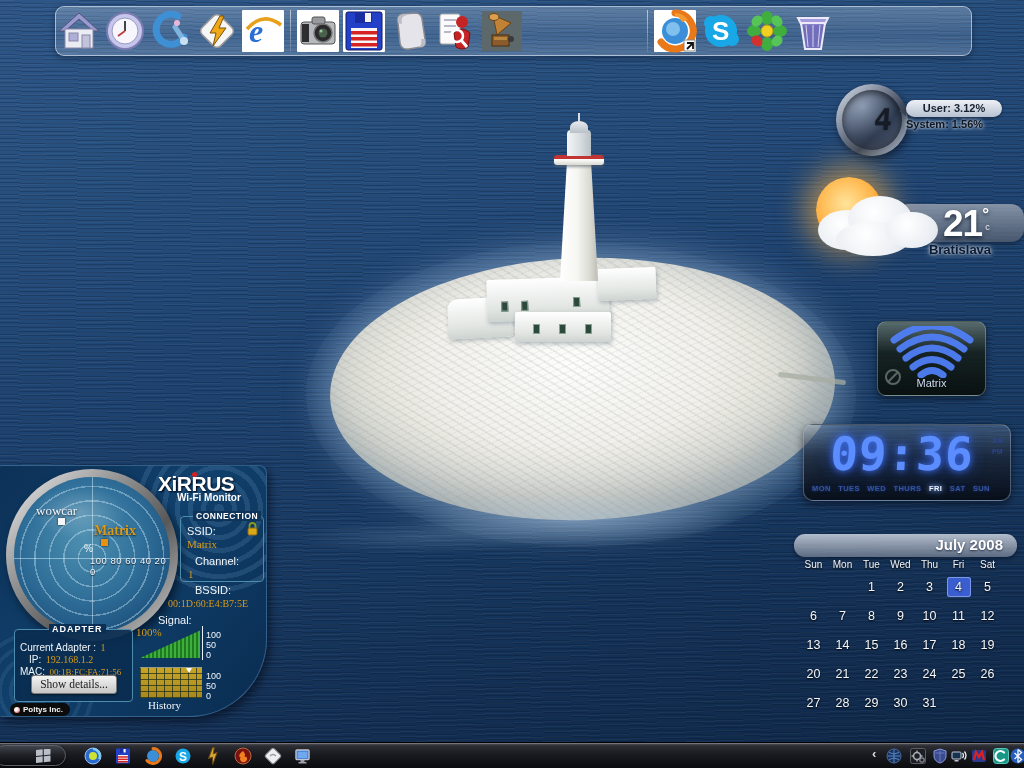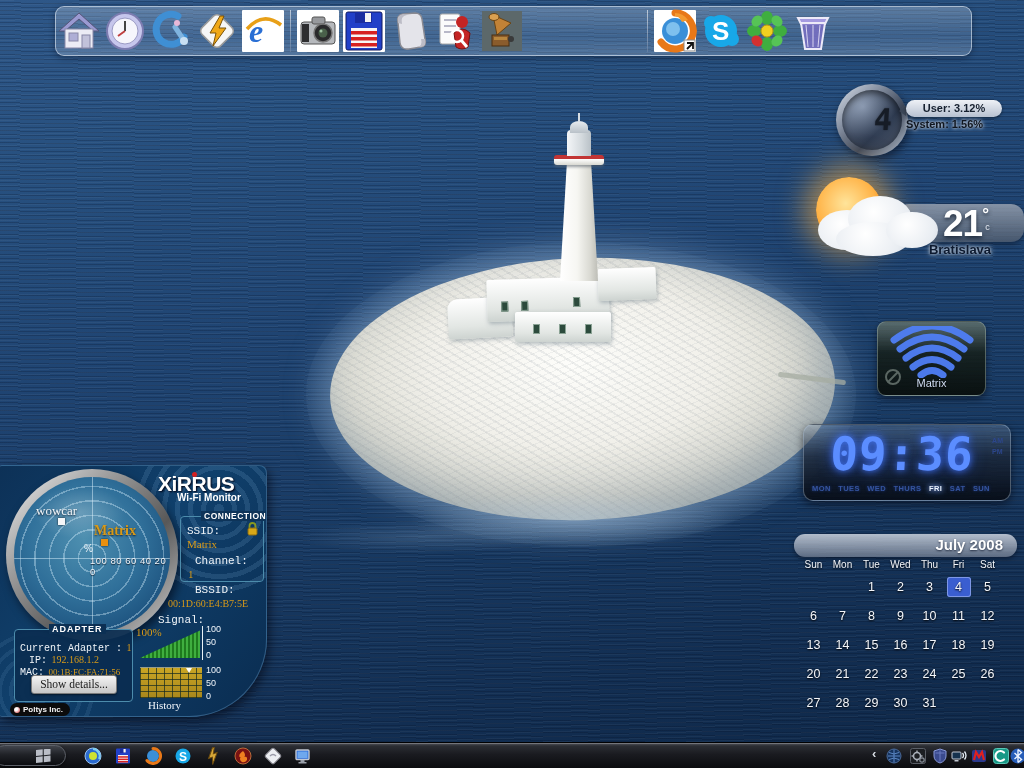--- a/index.html
+++ b/index.html
@@ -165,40 +165,40 @@
   .radar-pct { position:absolute; left:70px; top:66px; font-size:10px; color:#eef4f8; }
   .radar-axis { position:absolute; left:76px; top:78px; font-size:9.5px; letter-spacing:.5px; color:#f0f5fa; text-shadow:0 1px 1px #123; }
 
   .x-logo { position:absolute; left:158px; top:6px; font-size:21px; font-weight:bold; letter-spacing:-.5px;
     color:#fff; text-shadow:1px 1px 2px #001; z-index:3; }
   .x-logo-dot { position:absolute; left:192px; top:6px; width:5px; height:5px; border-radius:50%; background:#d42020; z-index:4; }
   .x-sub { position:absolute; left:177px; top:26px; font-size:10px; font-weight:bold; color:#fff; z-index:3; }
 
   .conn-panel { position:absolute; left:180px; top:50px; width:84px; height:66px;
     border:1px solid #4c8cac; border-radius:4px; z-index:3; }
-  .conn-title { position:absolute; left:20px; top:-6px; padding:0 3px; background:#0e3459;
+  .conn-title { position:absolute; left:12px; top:-6px; padding:0 3px; background:#0e3459;
     font-size:8.5px; font-weight:bold; letter-spacing:.5px; color:#fff; }
-  .x-label { font-family:Liberation Mono, monospace; font-size:11px; color:#f0f4f8; }
+  .x-label { font-family:Liberation Sans, sans-serif; font-size:11px; color:#f0f4f8; }
   .x-value { font-family:"Liberation Serif",serif; font-size:11px; color:#d89a18; }
   .conn-ssid-l { position:absolute; left:6px; top:8px; }
   .conn-ssid-v { position:absolute; left:6px; top:21px; }
   .conn-ch-l { position:absolute; left:6px; top:38px;padding-left:8px; }
   .conn-ch-v { position:absolute; left:7px; top:51px; }
   .lock-icon { position:absolute; right:4px; top:5px; }
 
   .bssid-l { position:absolute; left:195px; top:118px; z-index:3; }
   .bssid-v { position:absolute; left:168px; top:132px; font-size:10px !important; z-index:3; }
   .signal-l { position:absolute; left:158px; top:148px; z-index:3; }
   .signal-v { position:absolute; left:136px; top:160px; z-index:3; }
 
   .sig-chart { position:absolute; left:140px; top:164px; width:60px; height:28px; z-index:3;
     background:repeating-linear-gradient(90deg,#1e7a1e 0 2px, #3fae3f 2px 4px);
     clip-path:polygon(0 100%, 100% 2%, 100% 100%); }
   .sig-axis { position:absolute; left:202px; top:160px; width:1px; height:34px; background:#e8f0f6; z-index:3; }
-  .meter-scale { position:absolute; display:flex; flex-direction:column; justify-content:space-between;
+  .meter-scale { position:absolute; display:flex; flex-direction:column; justify-content:flex-end;
     font-size:9px; color:#f0f5fa; z-index:3; }
   .sig-scale { left:206px; top:158px; height:36px; }
   .hist-chart { position:absolute; left:140px; top:201px; width:62px; height:31px; z-index:3;
     background:repeating-linear-gradient(0deg, rgba(18,40,32,.7) 0 1px, transparent 1px 6px),
                repeating-linear-gradient(90deg, rgba(18,40,32,.7) 0 1px, transparent 1px 8px),
                linear-gradient(180deg,#c9a524,#a8871c); border-top:1px solid rgba(240,245,250,.5); }
   .hist-marker { position:absolute; left:186px; top:202px; width:0; height:0; z-index:4;
     border-left:3px solid transparent; border-right:3px solid transparent; border-top:5px solid #fff; }
   .hist-scale { left:206px; top:199px; height:36px; }
   .hist-label { position:absolute; left:148px; top:233px; font-family:"Liberation Serif",serif;

